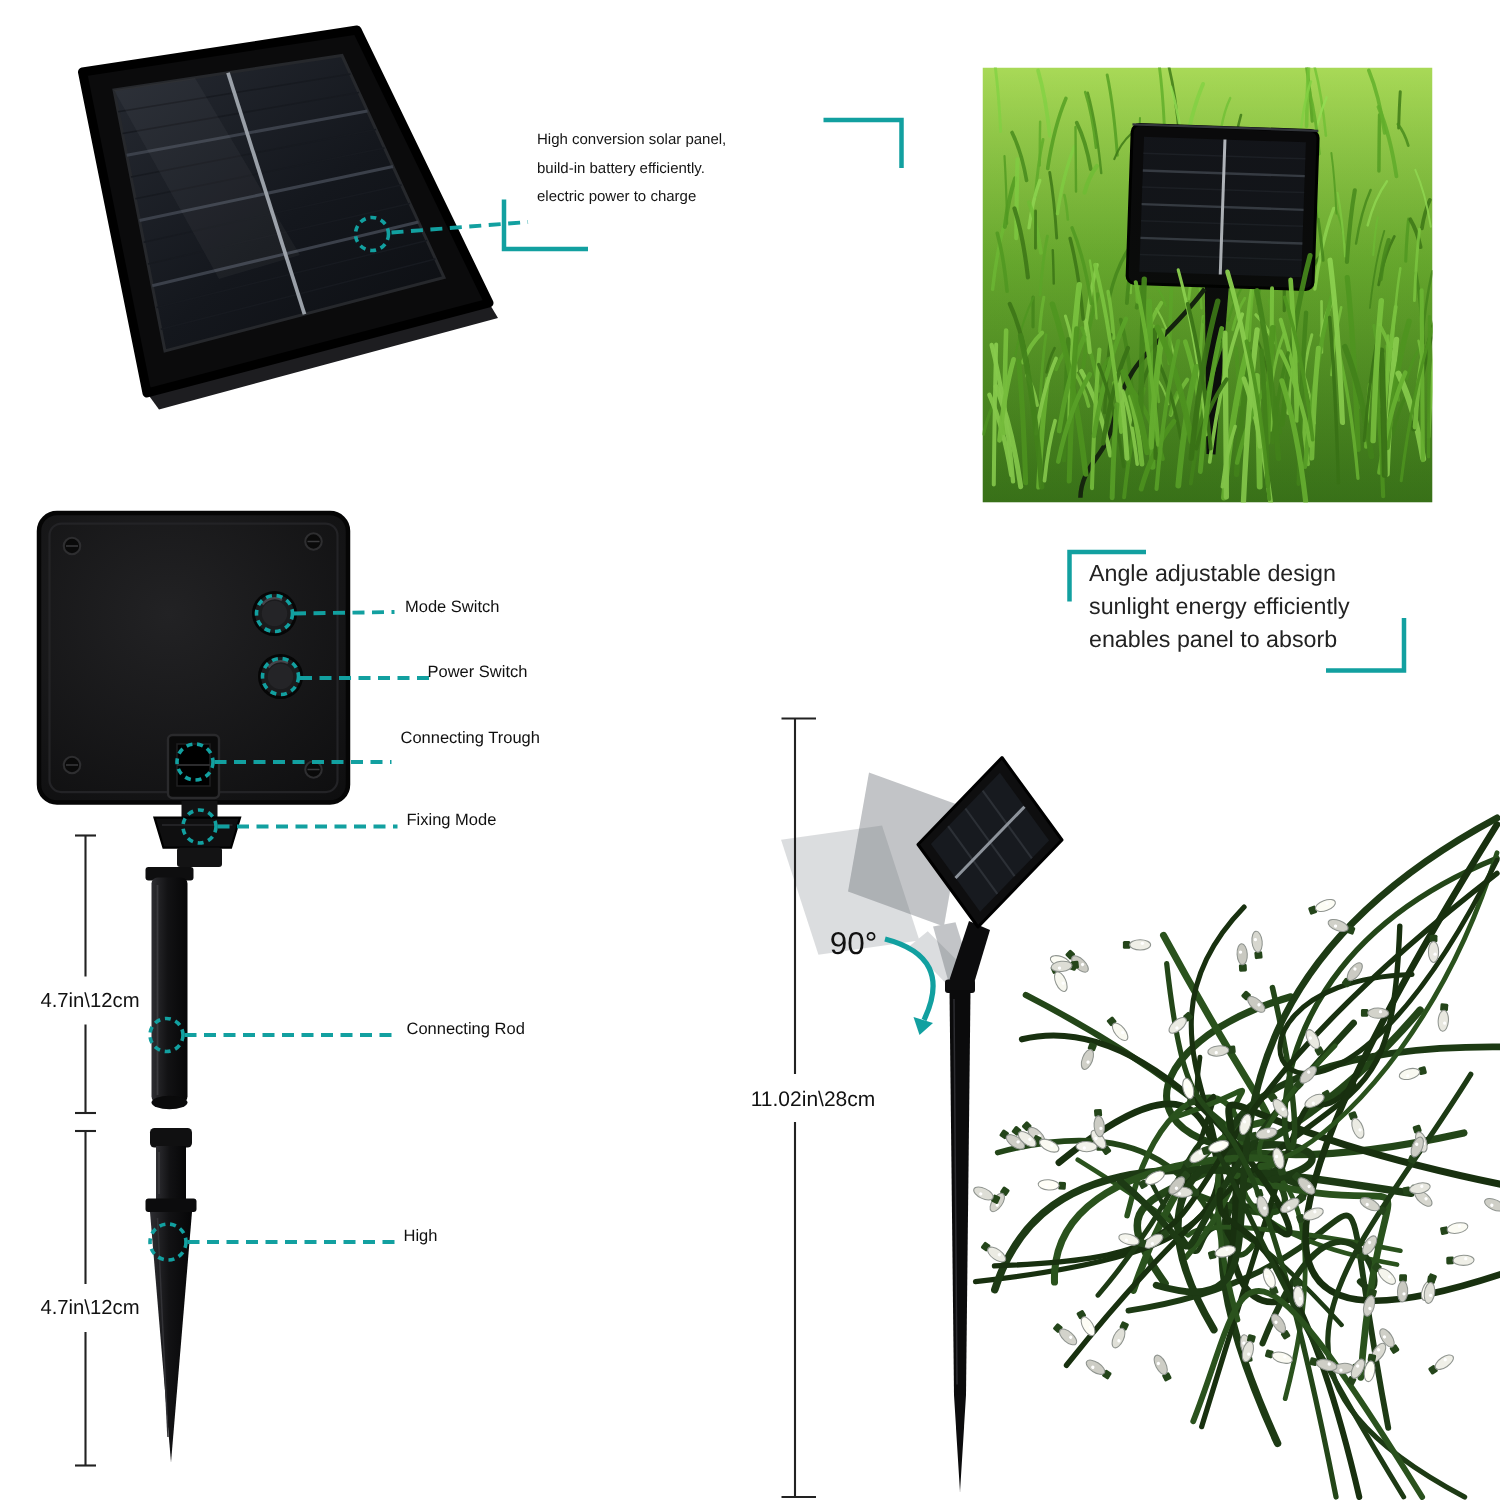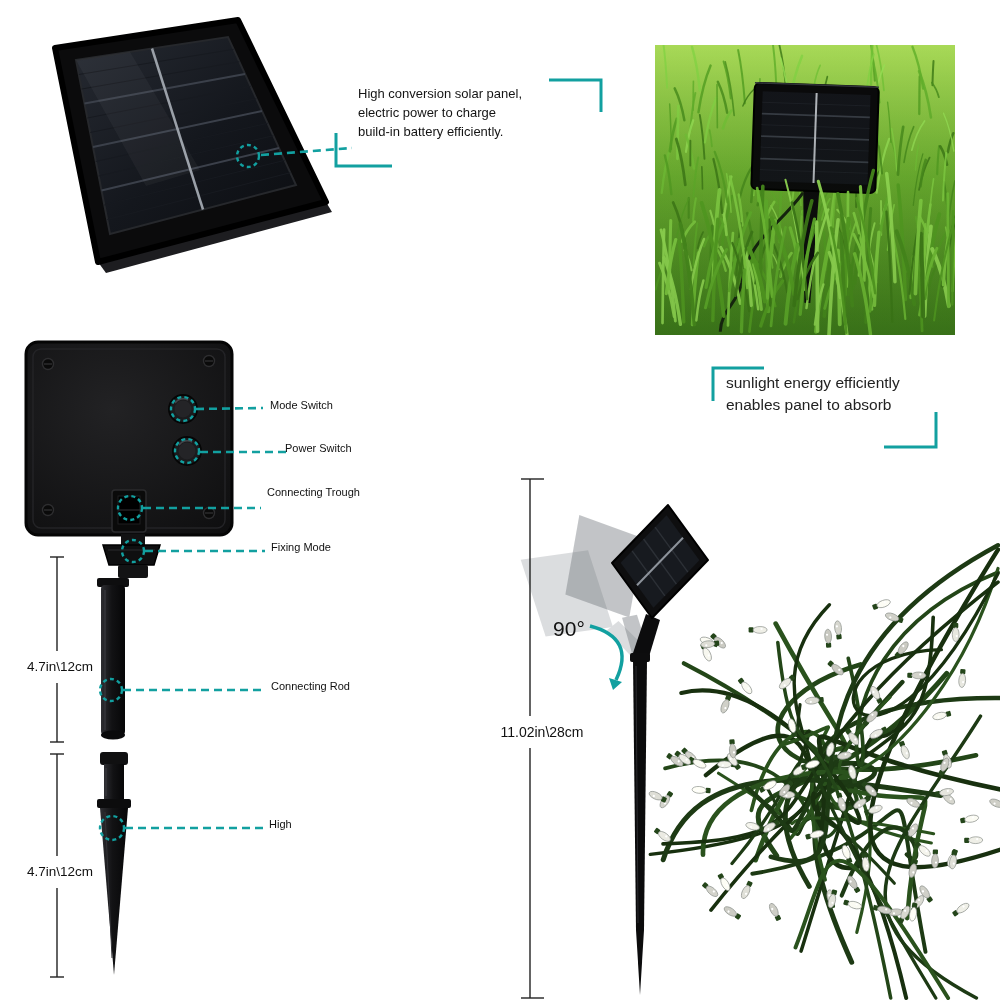--- a/index.html
+++ b/index.html
@@ -1,20 +1,20 @@
 <!DOCTYPE html>
 <html><head>
 <meta charset="utf-8">
 <style>
   *{margin:0;padding:0;box-sizing:border-box}
   html,body{background:#ffffff}
   body{width:1000px;height:1000px;font-family:"Liberation Sans",sans-serif;position:relative}
   .canvas{position:relative;width:1000px;height:1000px;background:#fff;overflow:hidden}
   .abs{position:absolute}
-  .callout{position:absolute;font-size:13px;line-height:19px;color:#141414}
+  .callout{position:absolute;font-size:10px;line-height:19px;color:#141414}
   .callout.angle{line-height:22px;color:#222;font-size:15.5px}
   .part-label{position:absolute;font-size:11px;color:#101010;white-space:nowrap}
   svg{display:block}
   #annotations{pointer-events:none}
 </style>
 </head>
 <body>
 
 <div class="canvas">
 
@@ -342,25 +342,26 @@
         <path d="M 41.33475834969431 275.4960672436282 Q 43.8100731709972 251.47941075162962 48.407086410559714 235.46830642363057" stroke="#97e055" stroke-width="2.4662886406295" fill="none" stroke-linecap="round" opacity="0.95"></path>
         <path d="M 109.80288076680154 256.4462254215032 Q 104.24432179327123 224.32749858098106 93.92128369957209 202.91501402063295" stroke="#56a223" stroke-width="3.93481724569574" fill="none" stroke-linecap="round" opacity="0.95"></path>
         <path d="M 28.760364395566285 276.8307448858395 Q 27.168030513171107 228.36318487720564 24.210839017294347 196.05147820478305" stroke="#56a223" stroke-width="3.3534286371432245" fill="none" stroke-linecap="round" opacity="0.95"></path>
         <path d="M 220.13577295001596 248.20273665338755 Q 213.58744616867043 191.184592427779 201.4262678604573 153.17249627737328" stroke="#56a223" stroke-width="2.386953440029174" fill="none" stroke-linecap="round" opacity="0.95"></path>
       </g>
     <rect x="0" y="0" width="300" height="290" fill="url(#gshade)" opacity="0.35"></rect>
   </svg>
 
   <div class="callout" style="left:358px;top:84px;width:250px">
     <div>High conversion solar panel,</div>
+    <div>build-in battery efficiently.</div>
     <div>electric power to charge</div>
-    <div>build-in battery efficiently.</div>
   </div>
 
   <div class="callout angle" style="left:726px;top:372px;width:220px">
+    <div>Angle adjustable design</div>
     <div>sunlight energy efficiently</div>
     <div>enables panel to absorb</div>
   </div>
 
   <svg class="abs" style="left:628px;top:528px" width="372" height="472" viewBox="0 0 372 472">
     <g id="coil-wires">
         <path d="M 223.7 434.2 C 99.4 160.0, 342.1 290.3, 187.4 275.7" stroke="#1d3a14" stroke-width="5.0" fill="none" stroke-linecap="round"></path>
         <path d="M 348.0 227.3 C 108.7 280.1, 106.6 173.6, 232.6 136.5" stroke="#234618" stroke-width="4.7" fill="none" stroke-linecap="round"></path>
         <path d="M 124.3 345.7 C 317.3 316.6, 251.5 182.4, 297.5 423.9" stroke="#1d3a14" stroke-width="3.9" fill="none" stroke-linecap="round"></path>
         <path d="M 158.2 263.9 C 296.3 321.6, 214.9 217.4, 55.9 135.3" stroke="#234618" stroke-width="4.2" fill="none" stroke-linecap="round"></path>

